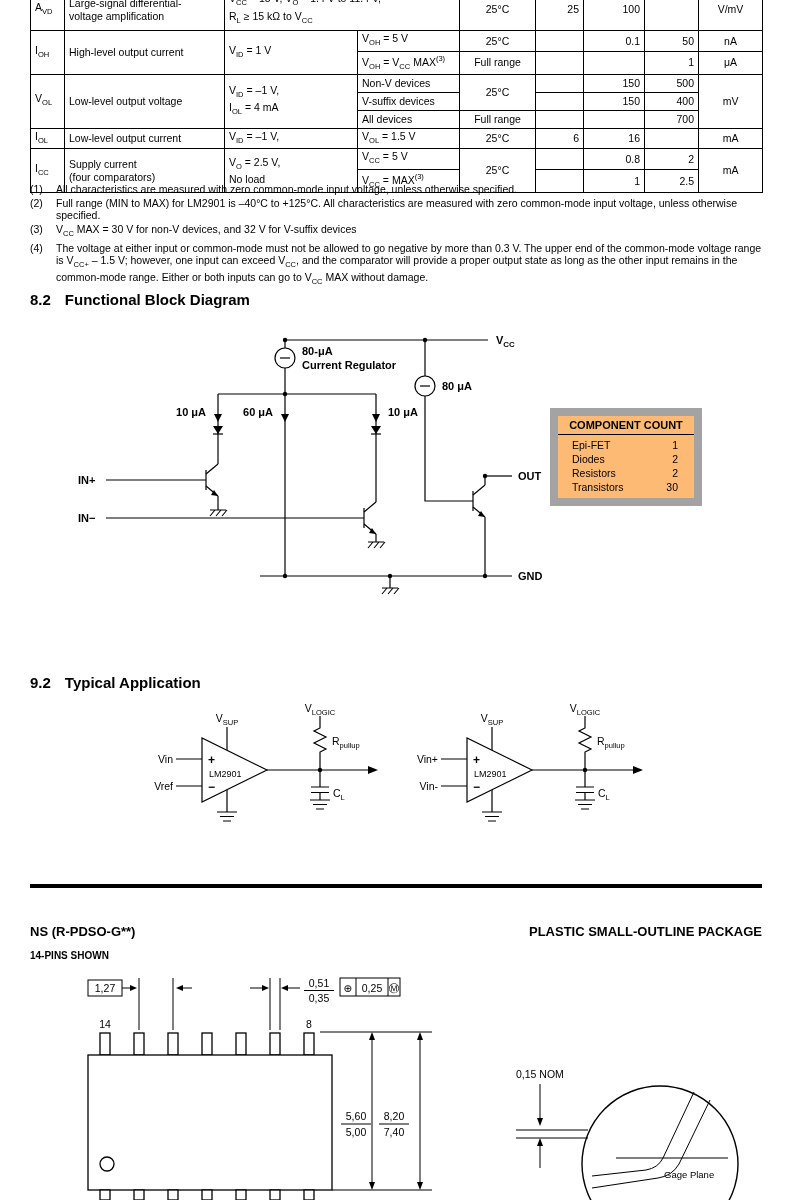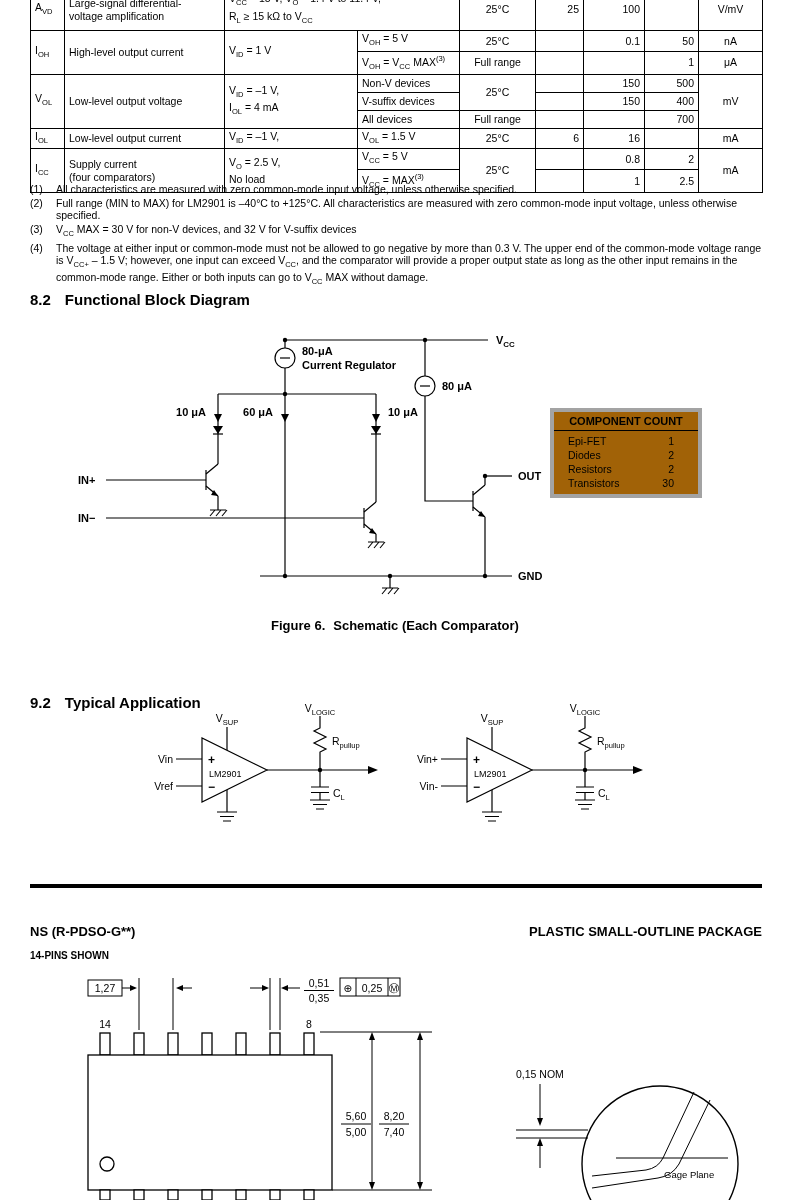--- a/index.html
+++ b/index.html
@@ -33,21 +33,21 @@
 
   
   svg { position:absolute; overflow:hidden; }
   .t11b { font:bold 11px "Liberation Sans","DejaVu Sans",sans-serif; fill:#000; }
   .t12b { font:bold 12px "Liberation Sans","DejaVu Sans",sans-serif; fill:#000; }
   .t10  { font:10.5px "Liberation Sans","DejaVu Sans",sans-serif; fill:#000; }
   .t9   { font:9px "Liberation Sans","DejaVu Sans",sans-serif; fill:#000; }
   .t95  { font:9.5px "Liberation Sans","DejaVu Sans",sans-serif; fill:#000; }
 
   
-  .cc-box { position:absolute; left:550px; top:408px; width:152px; border:4px solid #a3a3a3; background:#a16207; font-size:10.5px; }
+  .cc-box { position:absolute; left:550px; top:408px; width:152px; border:8px solid #a3a3a3; background:#fdba74; font-size:10.5px; }
   .cc-title { font-weight:bold; text-align:center; border-bottom:1.5px solid #000; padding:3px 0; font-size:11px; }
   .cc-rows { padding:3px 0 4px 0; }
   .cc-row { display:flex; padding:1px 0 1px 14px; }
   .cc-name { width:80px; }
   .cc-count { width:26px; text-align:right; }
 
   
   .thick-rule { position:absolute; left:30px; top:884px; width:732px; height:4px; background:#000; }
   .mech-heading { position:absolute; left:0; top:896px; width:790px; text-align:center; font-size:14px; font-weight:bold; }
   .pkg-code { position:absolute; left:30px; top:924px; font-size:13px; font-weight:bold; }
@@ -268,25 +268,22 @@
         <span class="cc-name">Resistors</span>
         <span class="cc-count">2</span>
       </div>
       <div class="cc-row">
         <span class="cc-name">Transistors</span>
         <span class="cc-count">30</span>
       </div>
     </div>
   </div>
 
-  <div class="fig-caption" style="top:618px">
-    <span class="flabel">Figure 6.</span><span>Schematic (Each Comparator)</span>
-  </div>
-
-  <div class="sec-heading" style="top:694px">
+
+  <div class="sec-heading" style="top:674px">
     <span class="num">9.2</span><span>Typical Application</span>
   </div>
 
   <svg style="left:130px; top:700px" width="560" height="150" viewBox="0 0 560 150">
     <g stroke="#000" stroke-width="1.2" fill="none">
 
       <polygon points="72,38 72,102 137,70" fill="#fff"></polygon>
       <path d="M97,27 V50"></path>
       <path d="M46,59 H72 M46,86 H72"></path>
       <path d="M97,90 V112 M87,112 H107 M90,116.5 H104 M93,121 H101"></path>

